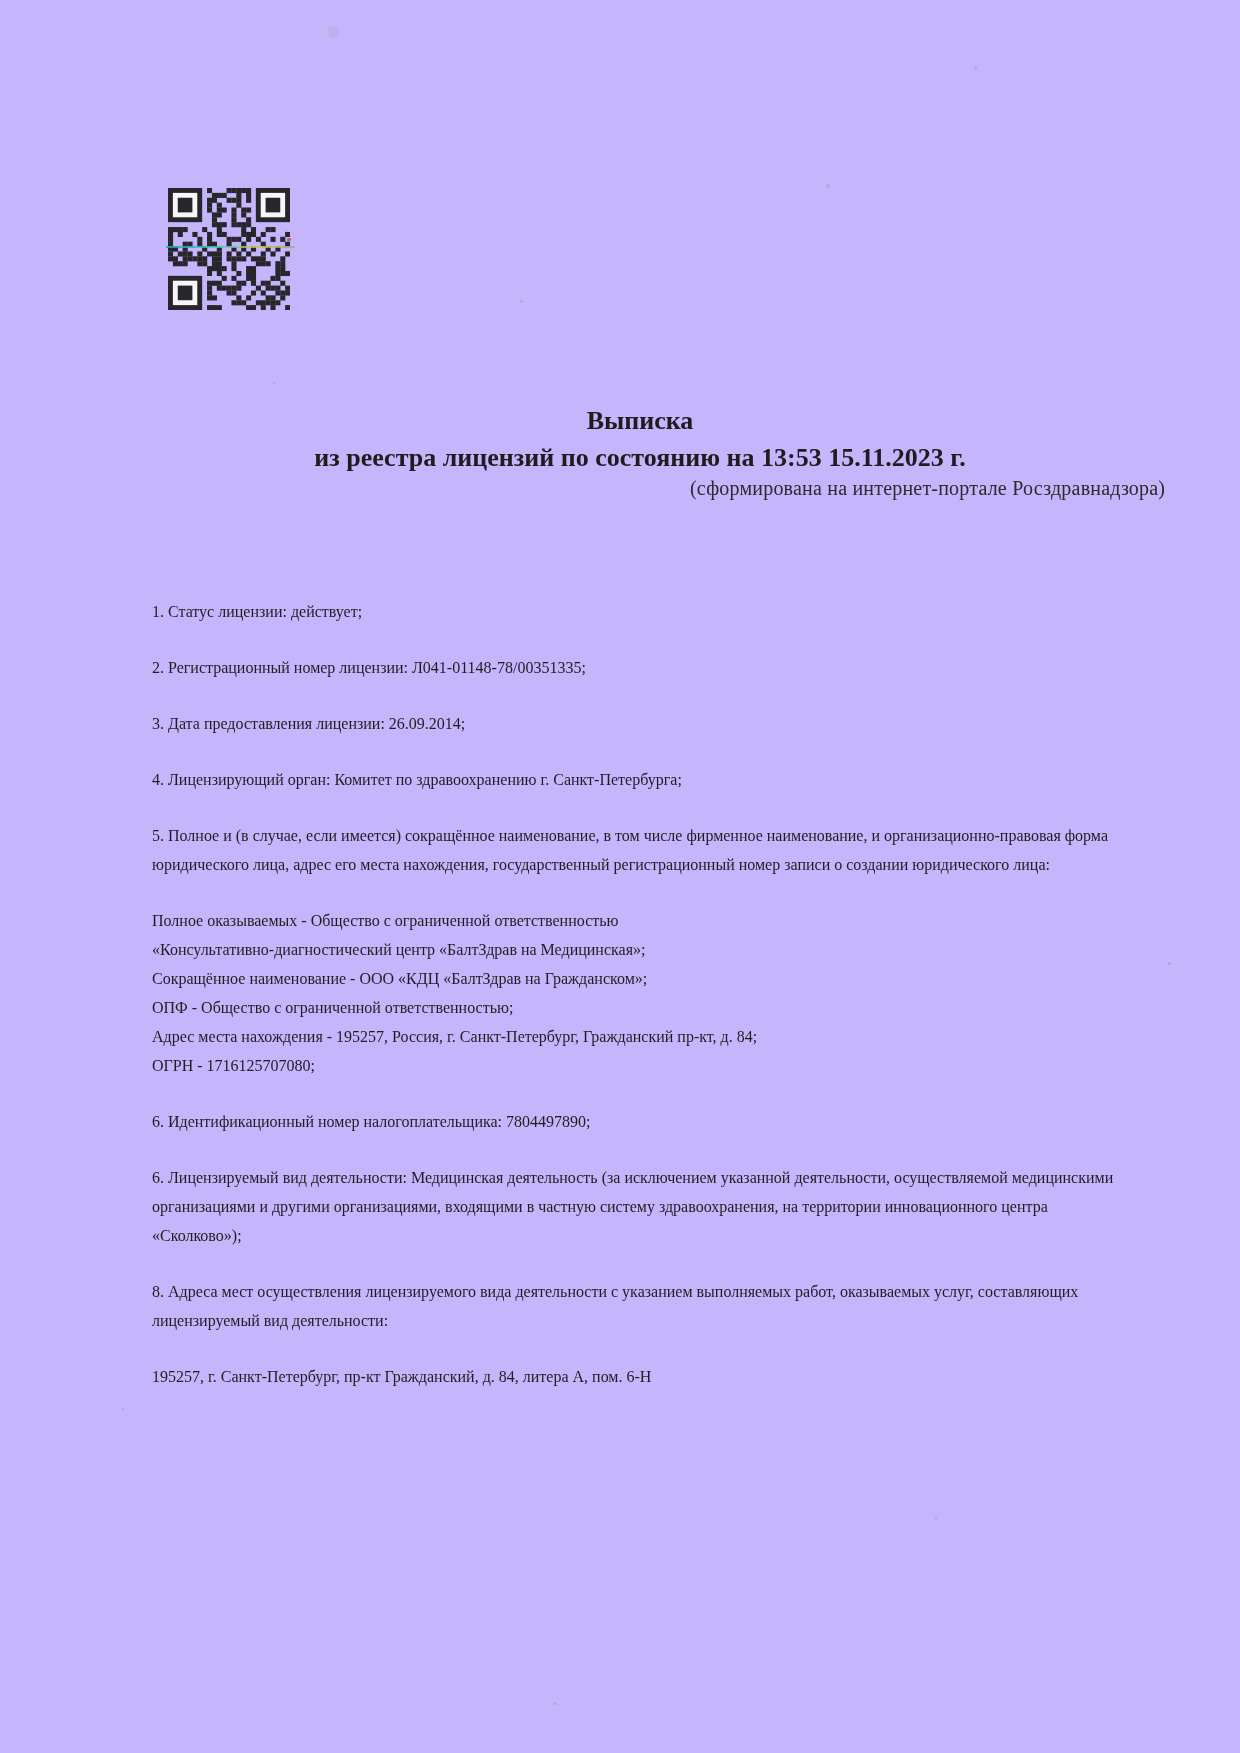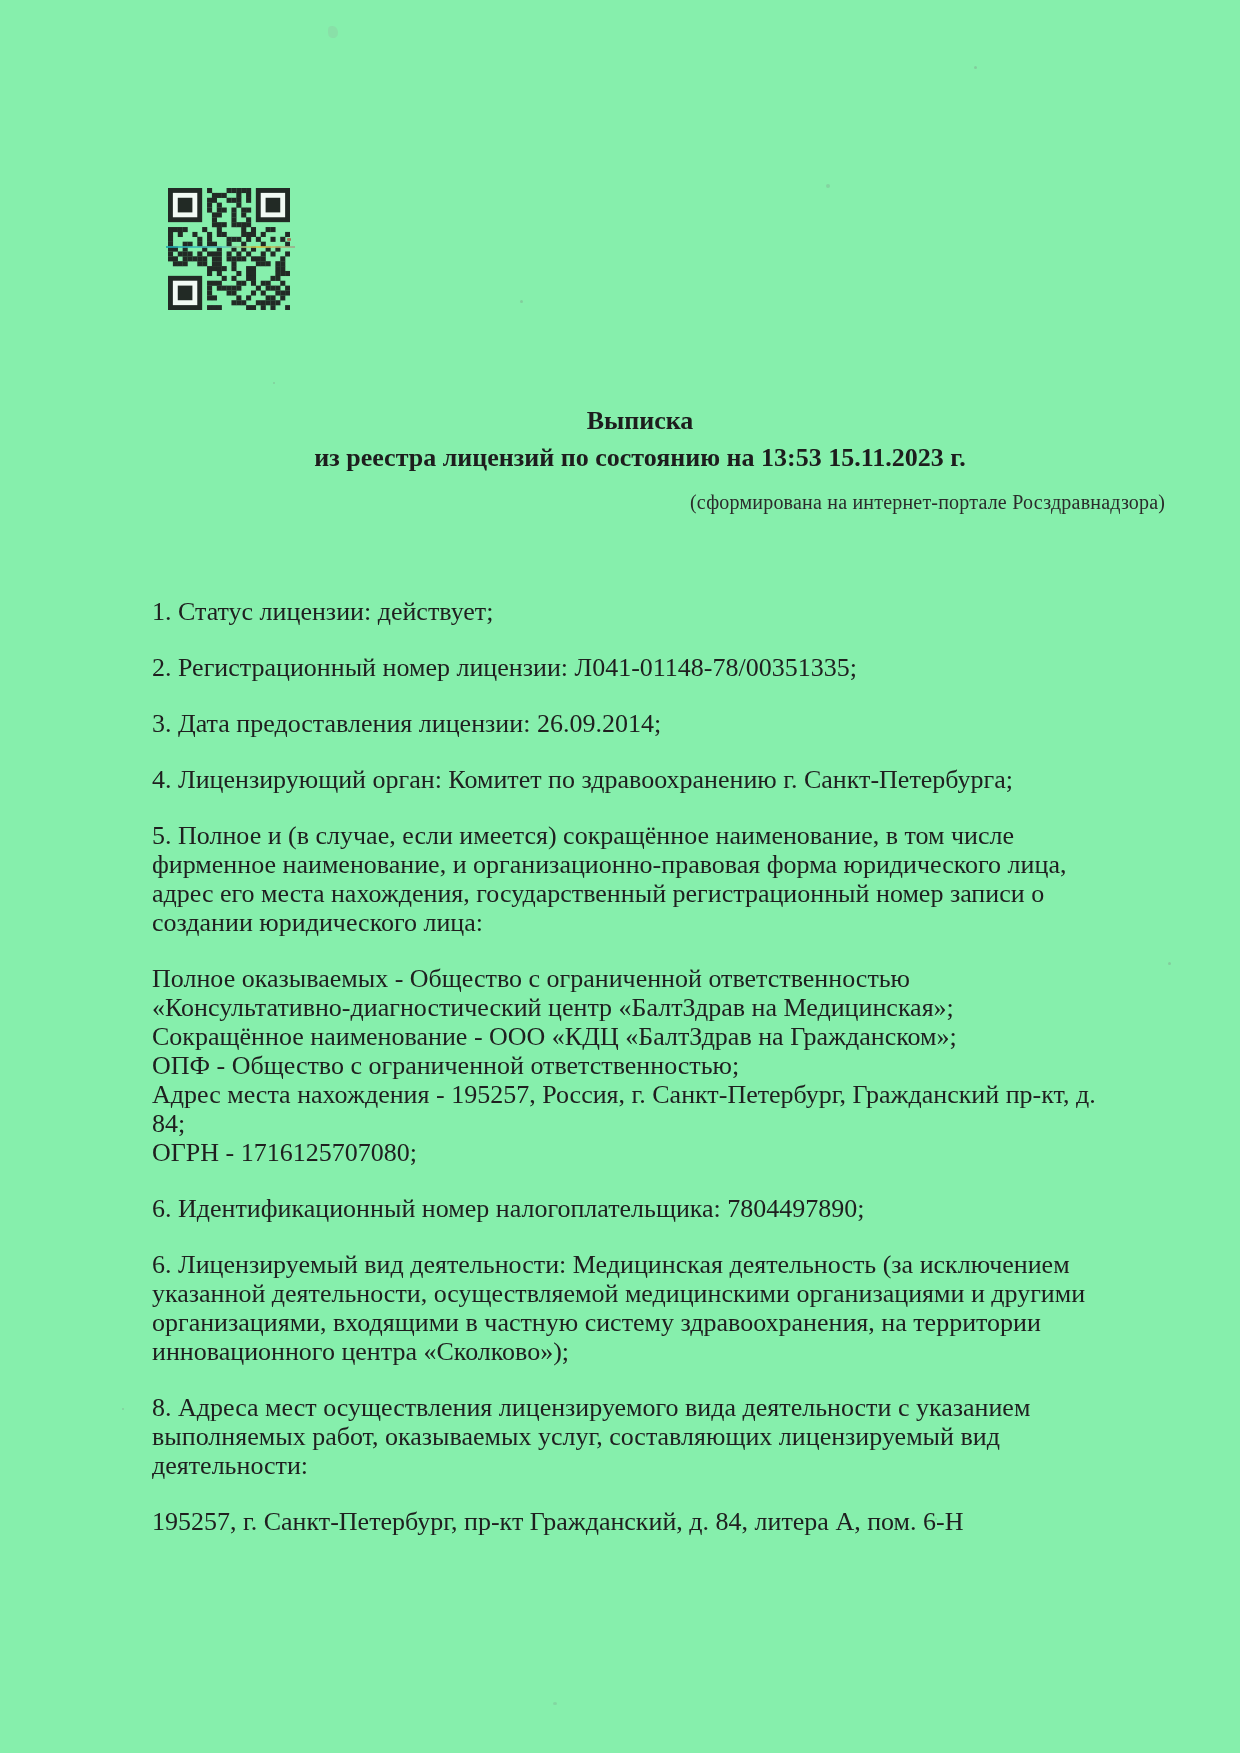--- a/index.html
+++ b/index.html
@@ -2,34 +2,34 @@
 <html lang="ru"><head>
 <meta charset="utf-8">
 <style>
   html,body{margin:0;padding:0;}
   body{
     width:1240px;height:1753px;
     background:#fcfcfb;
     font-family:"Liberation Serif", serif;
     overflow:hidden;
   }
-  .page{position:relative;width:1240px;height:1753px;background:#86efac;color:#212121;}
+  .page{position:relative;width:1240px;height:1753px;background:#c4b5fd;color:#212121;}
   .qr{position:absolute;left:168px;top:188px;width:122px;height:122px;opacity:.92;}
   .qr svg{display:block;}
   .title{
     position:absolute;top:402px;left:140px;width:1000px;
     text-align:center;font-weight:bold;font-size:26px;line-height:37px;color:#1d1d1d;
   }
   .subtitle{
-    position:absolute;top:491px;left:690px;
+    position:absolute;top:477px;left:690px;
     font-size:20px;color:#2b2b2b;letter-spacing:.2px;
   }
   .content{
     position:absolute;top:597px;left:152px;width:968px;
-    font-size:26px;line-height:29px;color:#1f1f1f;
+    font-size:16px;line-height:29px;color:#1f1f1f;
   }
   .content p{margin:0 0 27px 0;}
   .org{margin:0 0 27px 0;}
   
   .art{position:absolute;display:block;pointer-events:none;}
   .cyan-line{left:166px;top:246px;width:129px;height:2px;
     background:linear-gradient(90deg,#16a5ad 0%,#5cc8bd 45%,#d8c53e 72%,#9aa88e 100%);
     opacity:.8;}
   .red-dot{left:287px;top:238px;width:4px;height:3px;background:#b5382e;opacity:.65;border-radius:1px;}
   .speck{width:3px;height:3px;border-radius:50%;background:#7a7a76;opacity:.28;}

